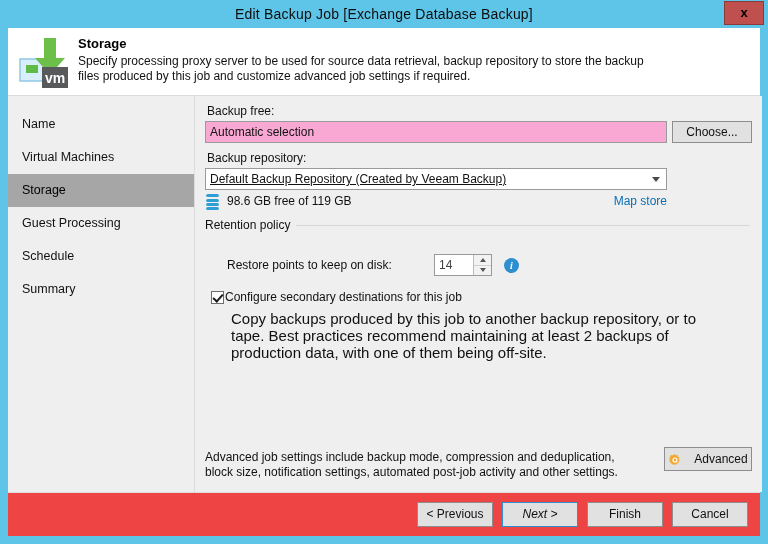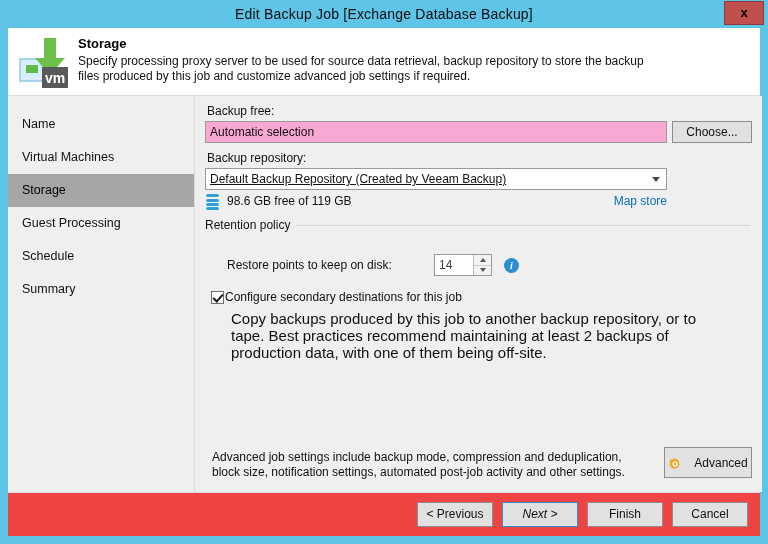--- a/index.html
+++ b/index.html
@@ -370,33 +370,32 @@
   }
 
   
   .advanced-area {
     position: absolute;
     left: 10px;
     right: 10px;
     bottom: 12px;
     display: flex;
     align-items: flex-start;
-    margin-left: 7px;
   }
   .advanced-text {
     font-size: 12px;
     color: #111111;
     line-height: 15px;
     max-width: 420px;
     padding-top: 3px;
   }
   .btn-advanced {
     margin-left: auto;
     width: 88px;
-    height: 31px;
+    height: 24px;
     display: flex;
     align-items: center;
     justify-content: center;
     gap: 12px;
     line-height: 22px;
   }
   .gear-icon {
     width: 14px; height: 14px;
     position: relative;
     flex: 0 0 14px;

